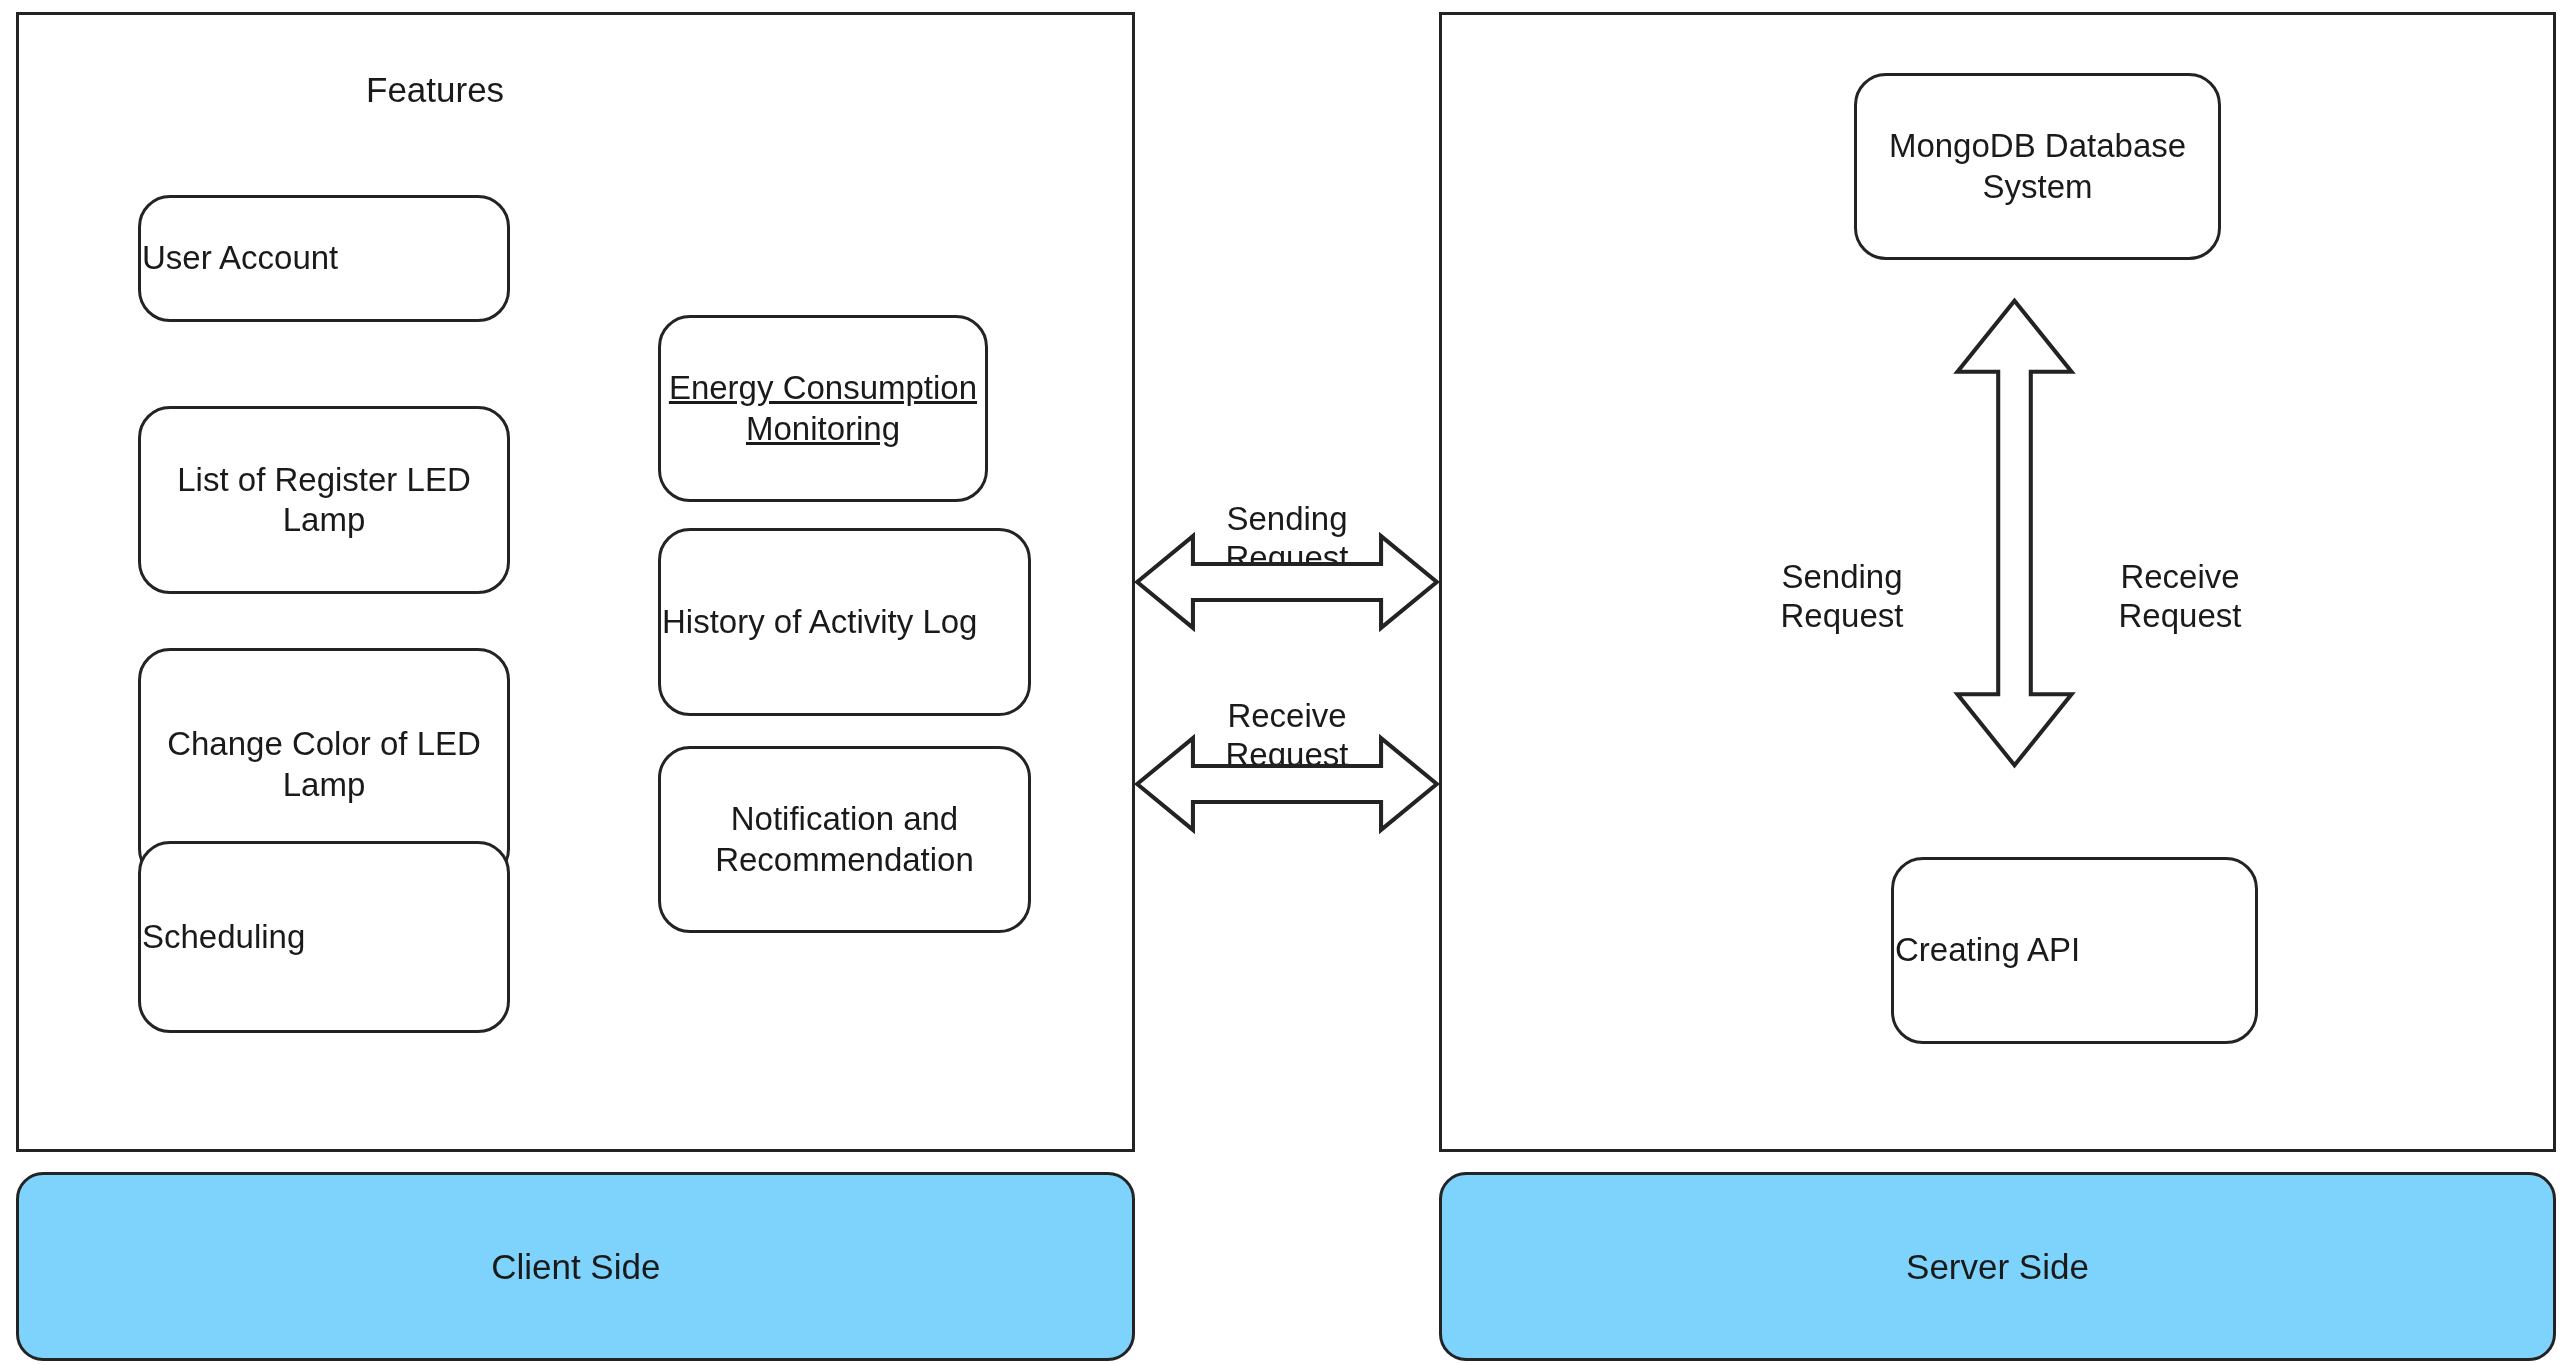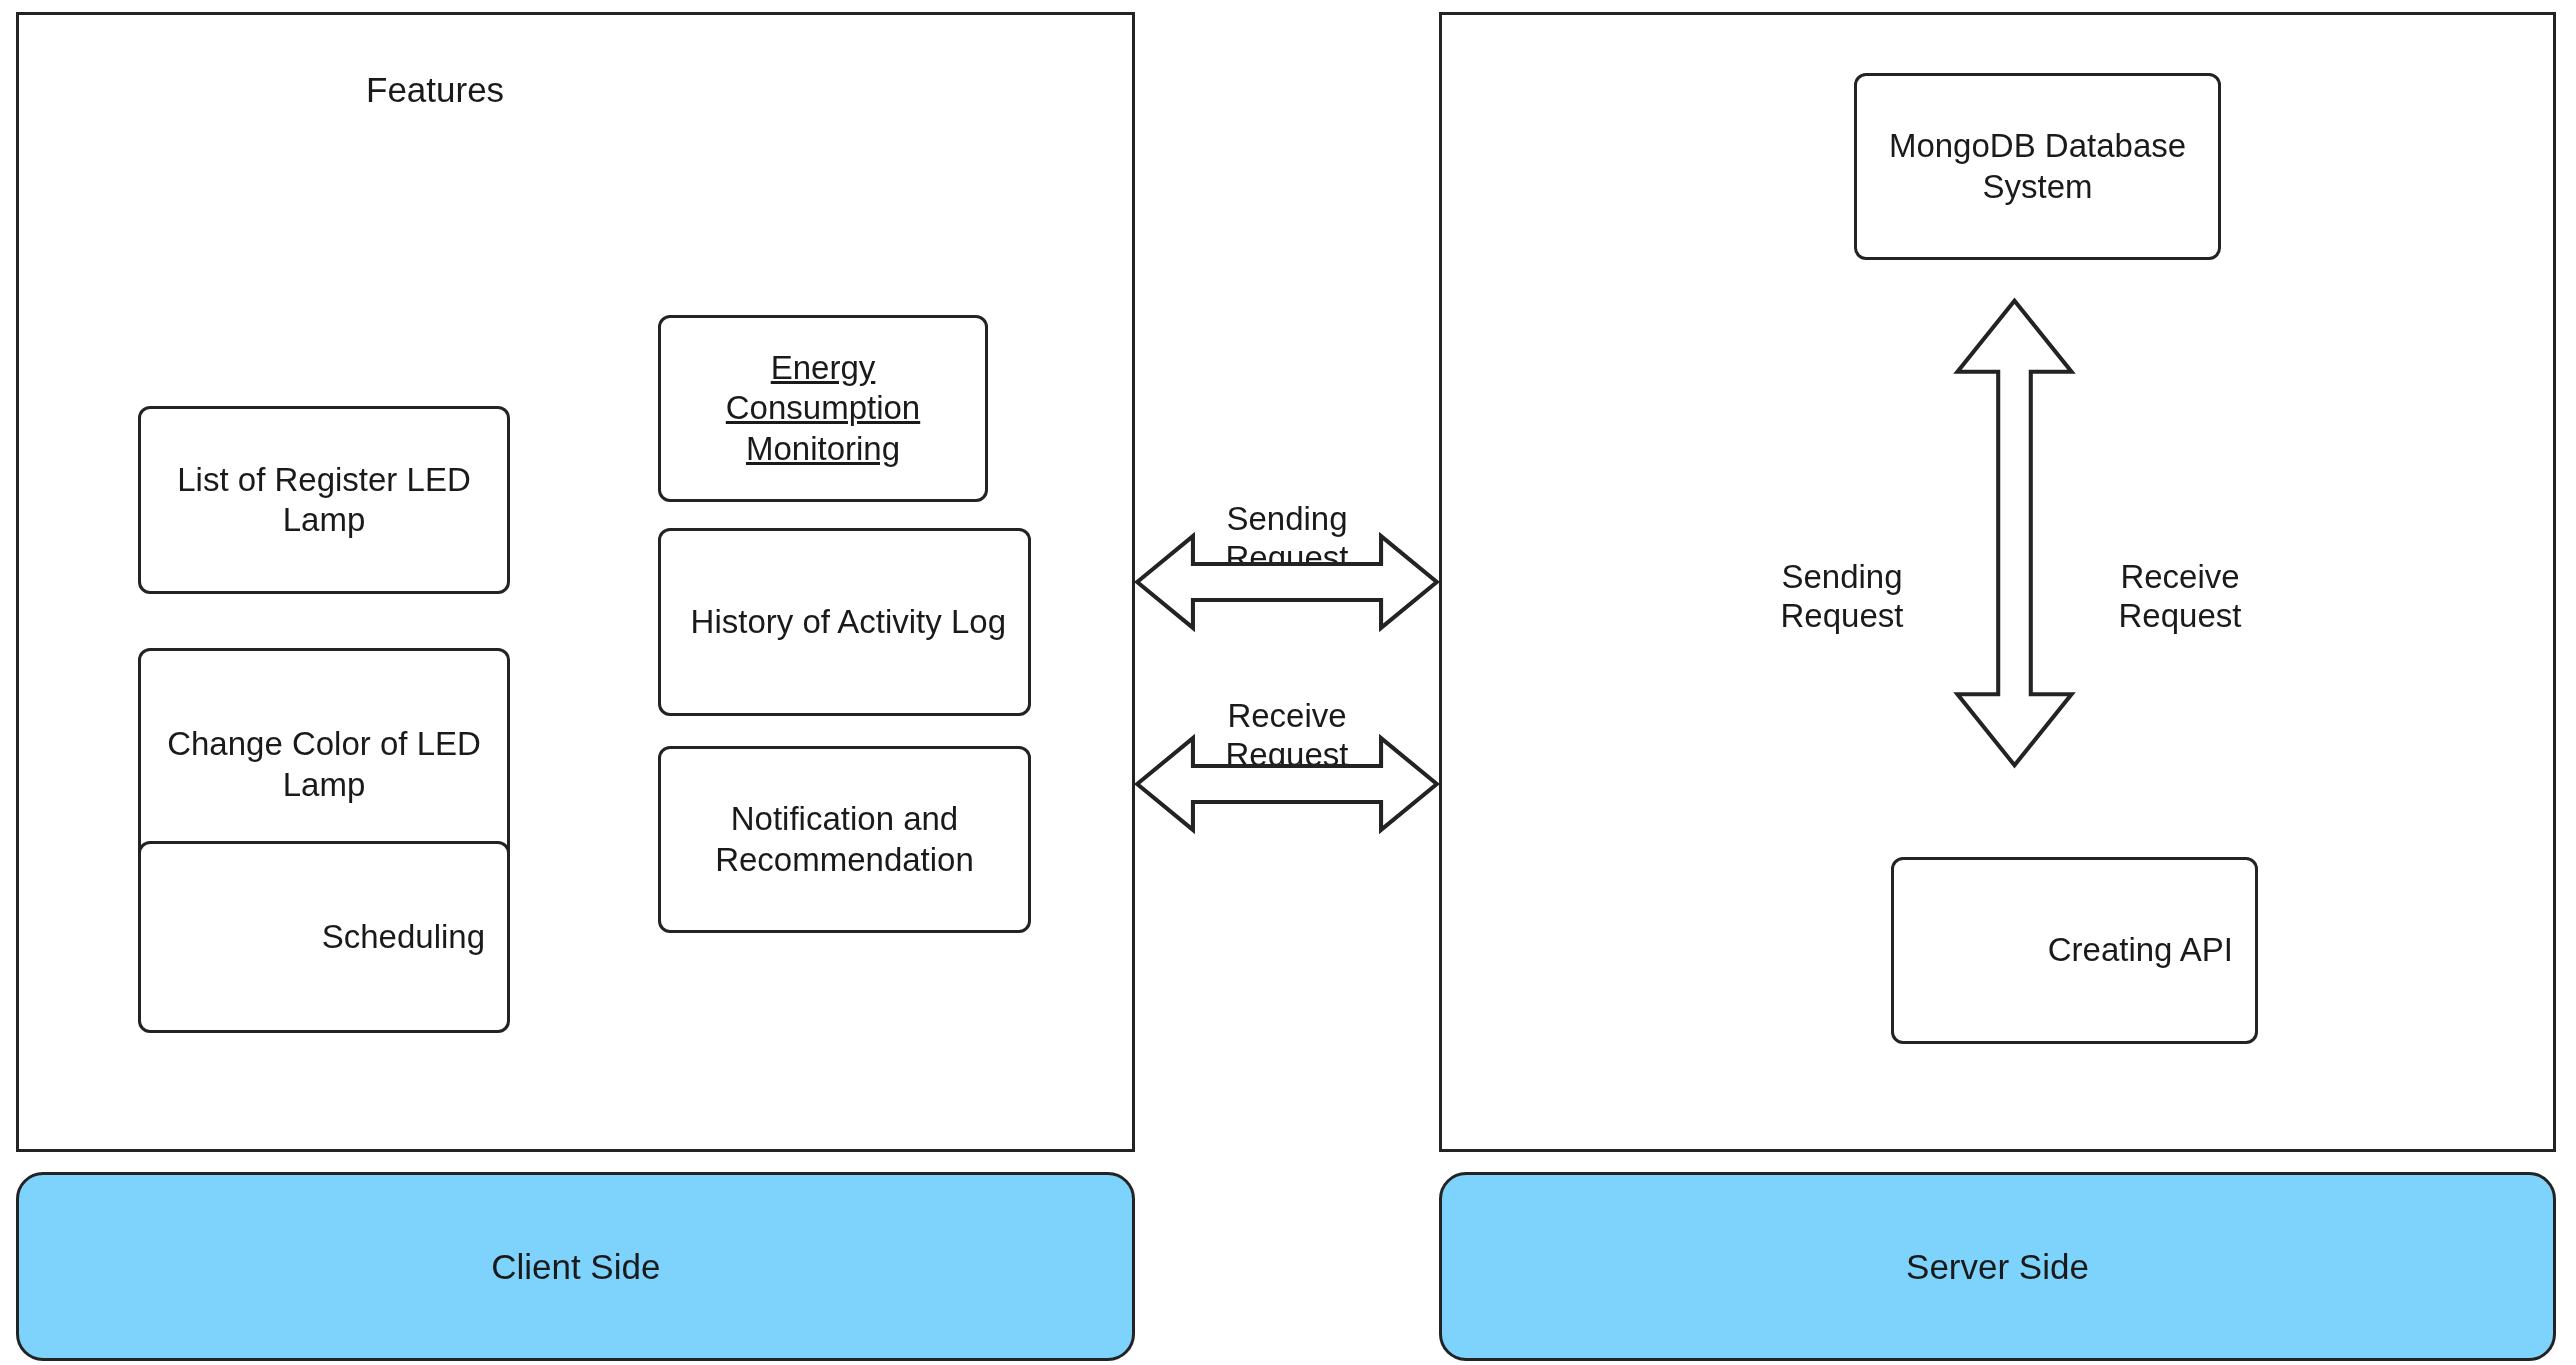--- a/index.html
+++ b/index.html
@@ -22,26 +22,26 @@
     background:#7dd3fc;
     border:3.5px solid #232323;
     border-radius:27px;
     box-sizing:border-box;
     display:flex;align-items:center;justify-content:center;
   }
   .node{
     position:absolute;
     background:#ffffff;
     border:3.5px solid #232323;
-    border-radius:12px;
+    border-radius:32px;
     box-sizing:border-box;
-    display:flex;align-items:center;justify-content:flex-end;
+    display:flex;align-items:center;justify-content:flex-start;
     text-align:center;
     line-height:1.22;
-    padding:0 22px;
+    padding:0 1px;
   }
   .node span, .panel-bottom span, .heading span{display:block;}
   .heading{
     position:absolute;
   }
   .label{
     position:absolute;
     text-align:center;
     line-height:1.18;
     white-space:pre-line;
@@ -54,20 +54,23 @@
 <body>
 
 <div id="stage">
 
   <div class="panel" style="left:16.3px;top:11.7px;width:1119px;height:1140px;"></div>
 
   <div class="heading t60" style="left:366px;top:70px;width:408px;">
     <span>Features</span>
   </div>
 
+  <div class="node t56" style="left:138px;top:195px;width:372px;height:127px;">
+    <span>User Account</span>
+  </div>
   <div class="node t56" style="left:138px;top:406px;width:372px;height:188px;">
     <span>List of Register LED Lamp</span>
   </div>
   <div class="node t56" style="left:138px;top:648px;width:372px;height:233px;">
     <span>Change Color of LED Lamp</span>
   </div>
   <div class="node t56" style="left:138px;top:841px;width:372px;height:192px;">
     <span>Scheduling</span>
   </div>
 

